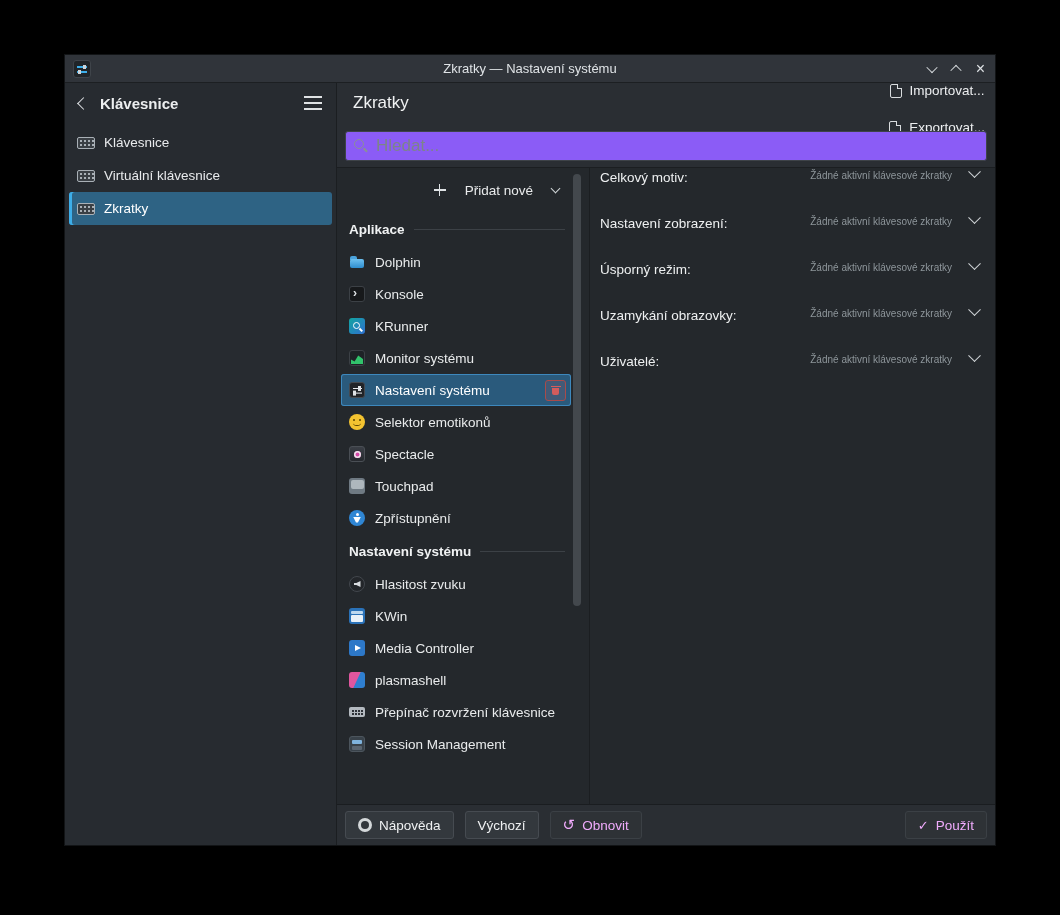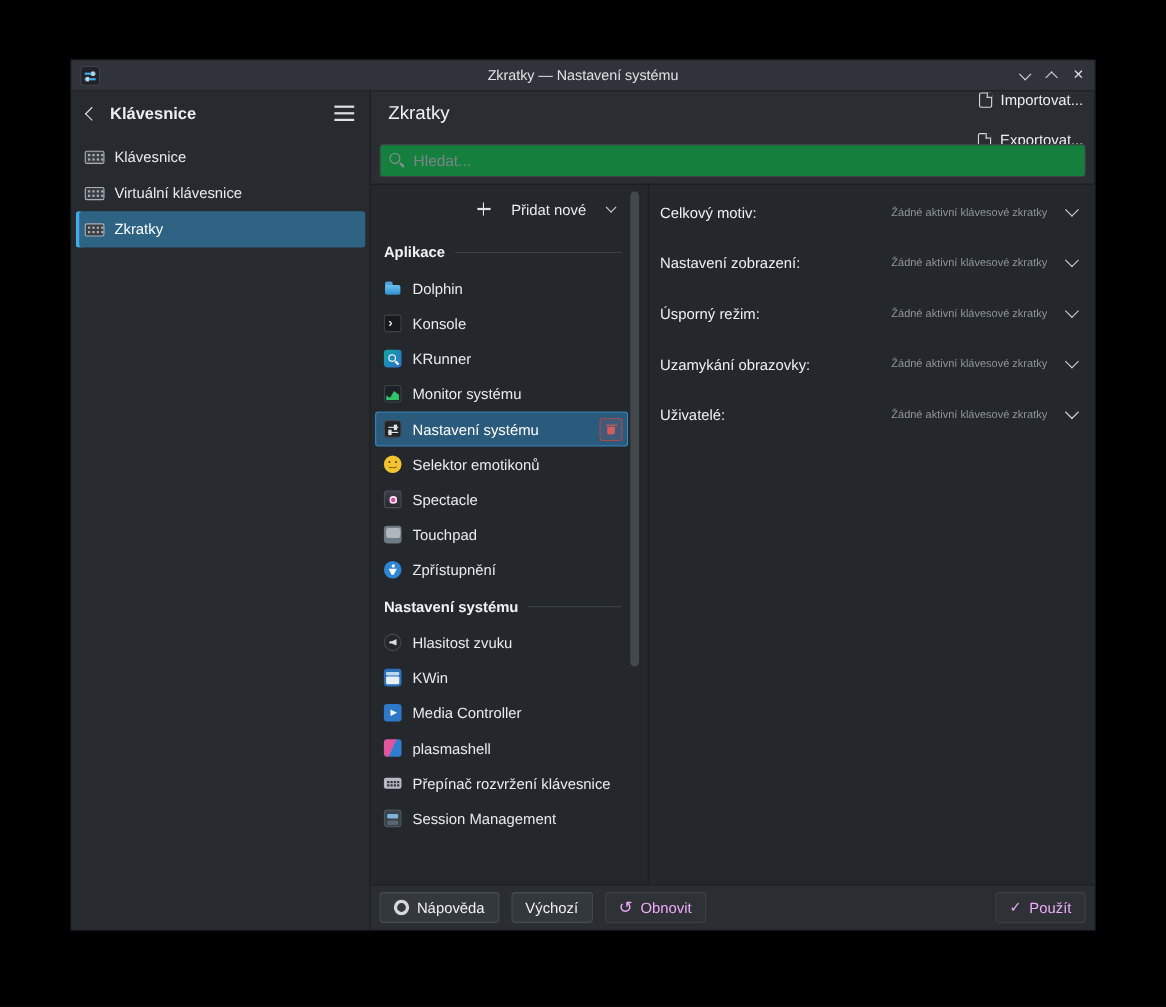--- a/index.html
+++ b/index.html
@@ -39,21 +39,21 @@
   
   .main-header { position:absolute; left:272px; top:28px; right:0; height:40px; }
   .page-title { position:absolute; left:16px; top:0; height:40px; line-height:40px; font-size:17px; color:#f0f2f3; }
   .header-actions { position:absolute; right:10px; top:0; height:40px; display:flex; align-items:center; gap:22px;flex-direction:column; }
   .tool-btn { display:inline-flex; align-items:center; gap:8px; color:#eceef0; font-size:13.5px; }
   .doc-icon { width:12px; height:14px; border:1.4px solid #d9dcde; border-radius:2px; position:relative; }
   .doc-icon::before { content:""; position:absolute; right:-1px; top:-1px; width:4px; height:4px; background:#2a2e33; border-left:1.4px solid #d9dcde; border-bottom:1.4px solid #d9dcde; }
 
   
   .search-row { position:absolute; left:280px; top:76px; right:8px; height:30px; }
-  .search-input { width:100%; height:30px; background:#15803d; border:1px solid #3e4348; border-radius:3px; color:#d7dadc; font-size:14px; padding:0 10px 0 30px; outline:none; font-family:inherit; }
+  .search-input { width:100%; height:30px; background:#8b5cf6; border:1px solid #3e4348; border-radius:3px; color:#d7dadc; font-size:17px; padding:0 10px 0 30px; outline:none; font-family:inherit; }
   .search-input::placeholder { color:#7d848a; }
   .search-icon { position:absolute; left:9px; top:8px; width:14px; height:14px; pointer-events:none; }
   .search-icon::before { content:""; position:absolute; left:0; top:0; width:8px; height:8px; border:1.6px solid #8a9196; border-radius:50%; }
   .search-icon::after { content:""; position:absolute; left:9px; top:10px; width:5px; height:1.6px; background:#8a9196; transform:rotate(45deg); }
 
   
   .list-pane { position:absolute; left:272px; top:112px; width:252px; bottom:41px; background:#24282c; border-top:1px solid #1b1e21; overflow:hidden; }
   .list-content { position:absolute; left:4px; top:0; width:230px; }
   .add-row { height:44px; display:flex; align-items:center; justify-content:flex-end; padding-right:2px; }
   .add-btn { display:inline-flex; align-items:center; gap:19px; color:#e9ebec; font-size:13.5px; padding:6px 10px; border-radius:3px; }
@@ -110,21 +110,21 @@
   .i-keyboard-layout-icon::before { content:""; position:absolute; left:0; top:3px; width:16px; height:10px; background:#b4bac0; border-radius:2px; }
   .i-keyboard-layout-icon::after { content:""; position:absolute; left:2.5px; top:5.5px; width:2px; height:2px; background:#2e3238; box-shadow:3px 0,6px 0,9px 0,0 3px,3px 3px,6px 3px,9px 3px; }
   .i-session-management-icon { background:#39424a; border:1px solid #4c555d; }
   .i-session-management-icon::before { content:""; position:absolute; left:2px; top:3px; right:2px; height:4px; background:#7fb3dd; border-radius:1px; }
   .i-session-management-icon::after { content:""; position:absolute; left:2px; top:9px; right:2px; height:4px; background:#5a6570; border-radius:1px; }
   .i-activity-manager-icon { background:#2e7bc0; }
   .i-activity-manager-icon::before { content:""; position:absolute; left:3px; top:3px; width:4px; height:4px; background:#fff; border-radius:1px; box-shadow:6px 0 0 #fff,0 6px 0 #fff,6px 6px 0 #fff; }
 
   
   .details-pane { position:absolute; left:524px; top:112px; right:0; bottom:41px; background:#24282c; border-left:1px solid #1b1e21; border-top:1px solid #1b1e21; padding-top:2px; }
-  .det-row { height:46px; display:flex; align-items:center; padding:0 16px 0 10px; gap:10px; }
+  .det-row { height:46px; display:flex; padding:0 16px 0 10px; gap:10px; }
   .det-label { color:#eef0f1; font-size:13.5px; flex:none; }
   .det-value { flex:1; text-align:right; font-size:10px; color:#eef0f1; }
   .det-value.muted { color:#8e969b; }
   .row-chev { width:9px; height:9px; border-right:1.7px solid #ced2d5; border-bottom:1.7px solid #ced2d5; transform:rotate(45deg) translate(-2px,-2px); margin-left:8px; flex:none; }
 
   
   .footer { position:absolute; left:272px; right:0; bottom:0; height:41px; border-top:1px solid #1a1d20; background:#2a2e33; display:flex; align-items:center; gap:11px; padding:0 8px; }
   .btn { height:28px; display:inline-flex; align-items:center; gap:7px; padding:0 12px; background:#33383d; border:1px solid #464b51; border-radius:3px; color:#eff1f2; font-size:13.5px; }
   .btn.disabled { color:#f0abfc; background:#2e3236; border-color:#3b4045; }
   .flex-spacer { flex:1; }

